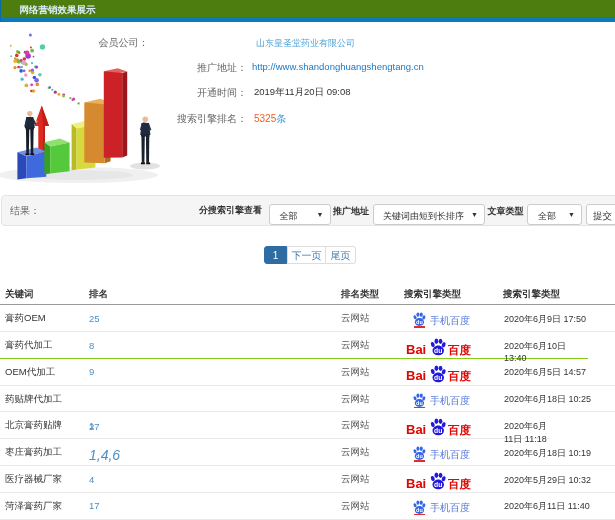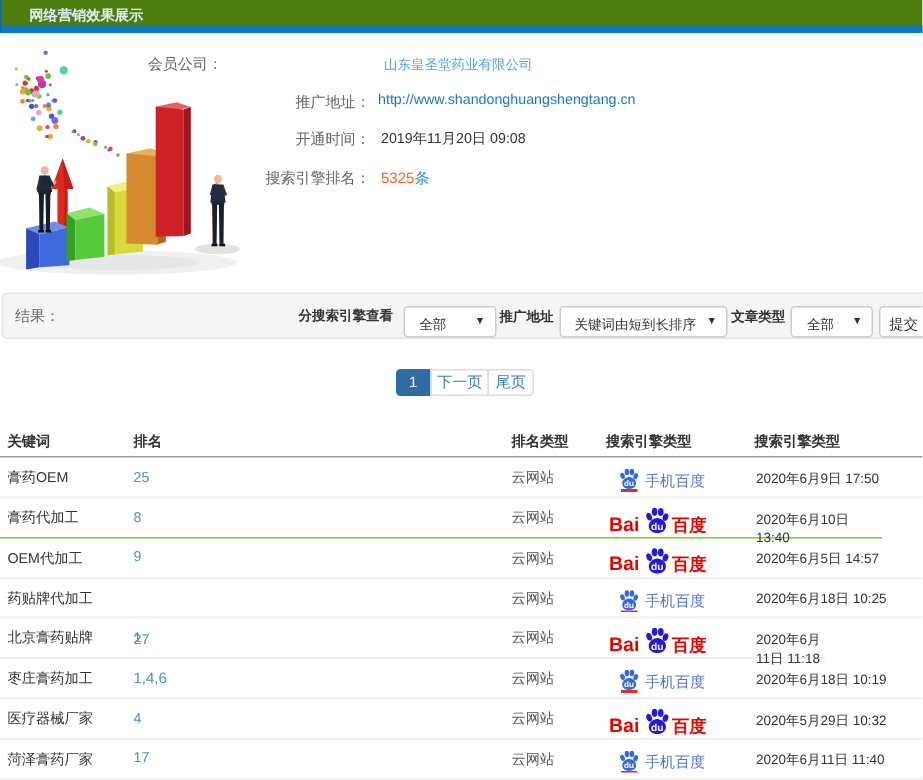--- a/index.html
+++ b/index.html
@@ -247,21 +247,21 @@
           <ellipse cx="12.8" cy="3.7" rx="2.1" ry="3.0" fill="#2319dc"></ellipse>
           <ellipse cx="16.3" cy="7.5" rx="2.0" ry="2.9" transform="rotate(22 16.3 7.5)" fill="#2319dc"></ellipse>
           <path d="M10.2 8.2 C13.5 8.2 16.8 11 16.6 14.2 C16.4 17.3 13.8 19.2 10.2 19.2 C6.6 19.2 4.1 17.3 3.9 14.2 C3.7 11 6.9 8.2 10.2 8.2 Z" fill="#2319dc"></path>
           <text x="10.2" y="16.8" font-size="7.5" font-weight="bold" fill="#fff" text-anchor="middle" font-family="Liberation Sans,sans-serif">du</text>
         </svg></span>
       <span class="abs" style="left:448px;top:10.5px;font-size:11.5px;font-weight:bold;color:#e10601;">百度</span>
       <span class="abs" style="left:504px;top:7.5px;font-size:9px;color:#333;">2020年6月11日 11:18</span>
     </div>
     <div class="abs" style="left:0;top:161.2px;width:615px;height:26.8px;border-bottom:1px solid #e9e9e9;">
       <span class="abs" style="left:5px;top:7px;font-size:9.5px;color:#333;">枣庄膏药加工</span>
-      <span class="abs" style="left:89px;top:7.5px;font-size:10px;color:#4a8fca;">1,4,6</span>
+      <span class="abs" style="left:89px;top:7.5px;font-size:14px;color:#4a8fca;font-style:italic;">1,4,6</span>
       <span class="abs" style="left:341px;top:7px;font-size:9.5px;color:#555;">云网站</span>
       <span class="abs" style="left:412px;top:7px;"><svg width="14.5" height="14.5" viewBox="0 0 20 20">
           <ellipse cx="4.2" cy="7.2" rx="2.0" ry="2.9" transform="rotate(-22 4.2 7.2)" fill="#3366e8"></ellipse>
           <ellipse cx="8.2" cy="3.6" rx="2.1" ry="3.0" fill="#3366e8"></ellipse>
           <ellipse cx="12.8" cy="3.7" rx="2.1" ry="3.0" fill="#3366e8"></ellipse>
           <ellipse cx="16.3" cy="7.5" rx="2.0" ry="2.9" transform="rotate(22 16.3 7.5)" fill="#3366e8"></ellipse>
           <path d="M10.2 8.2 C13.5 8.2 16.8 11 16.6 14.2 C16.4 17.3 13.8 19.2 10.2 19.2 C6.6 19.2 4.1 17.3 3.9 14.2 C3.7 11 6.9 8.2 10.2 8.2 Z" fill="#3366e8"></path>
           <text x="10.2" y="16.8" font-size="7.5" font-weight="bold" fill="#fff" text-anchor="middle" font-family="Liberation Sans,sans-serif">du</text>
         </svg></span>
       <span class="abs" style="left:414px;top:21px;width:10.5px;height:1.5px;background:#e62a2a;"></span>

